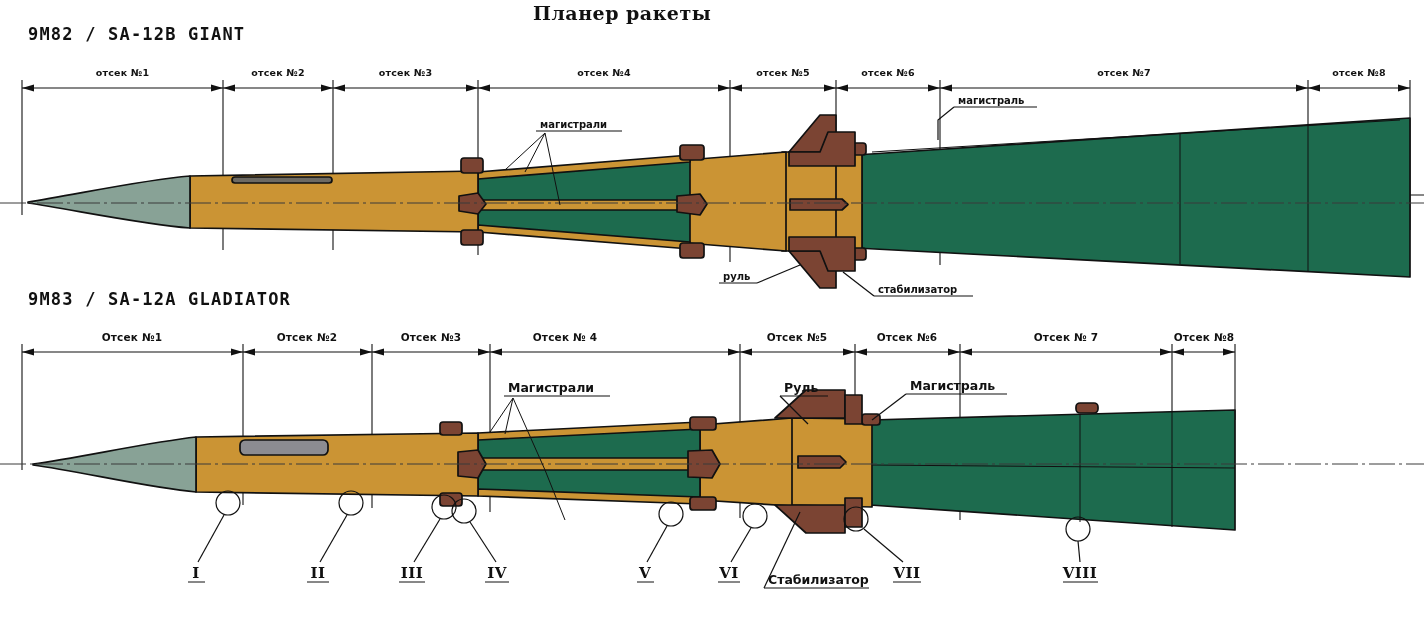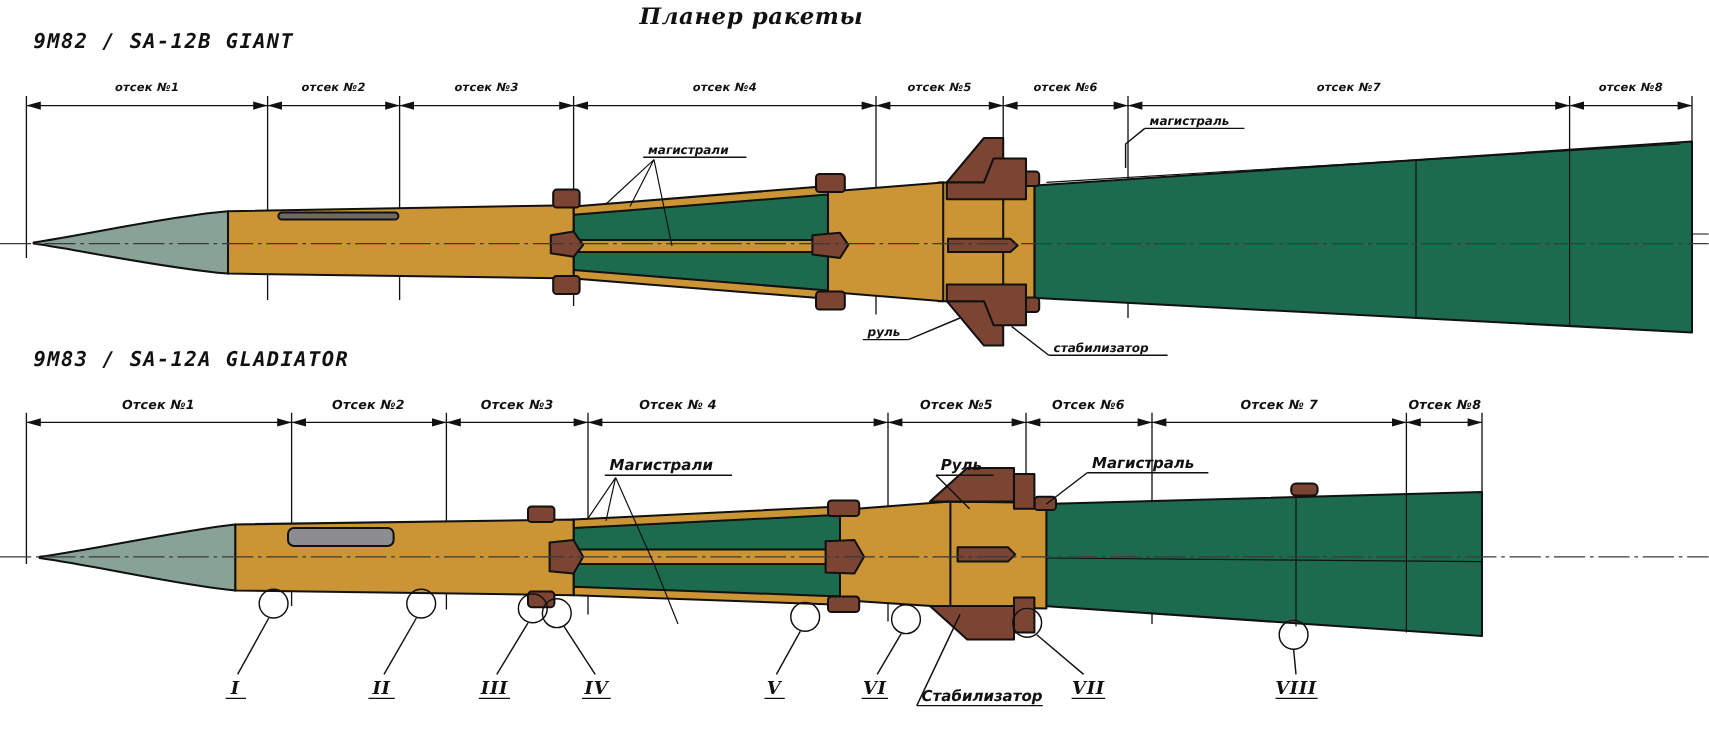--- a/index.html
+++ b/index.html
@@ -1,21 +1,21 @@
 <!DOCTYPE html>
 <html><head>
 <meta charset="utf-8">
 <style>
   html,body{margin:0;padding:0;}
   body{
     width:1424px;height:622px;background:#ffffff;
     font-family:"DejaVu Sans",sans-serif;
     overflow:hidden;position:relative;
   }
-  #root{position:absolute;left:0;top:0;width:1424px;height:622px;font-style:italic;}
+  #root{position:absolute;left:0;top:0;width:1424px;height:622px;}
   svg{display:block;}
   .ttl{
     font-family:"DejaVu Serif",serif;
     font-size:19px;font-weight:700;letter-spacing:.5px;fill:#111;
   }
   .model{
     font-family:"DejaVu Sans Mono",monospace;
     font-size:17px;font-weight:700;letter-spacing:1.2px;fill:#111;
   }
   .bay{

